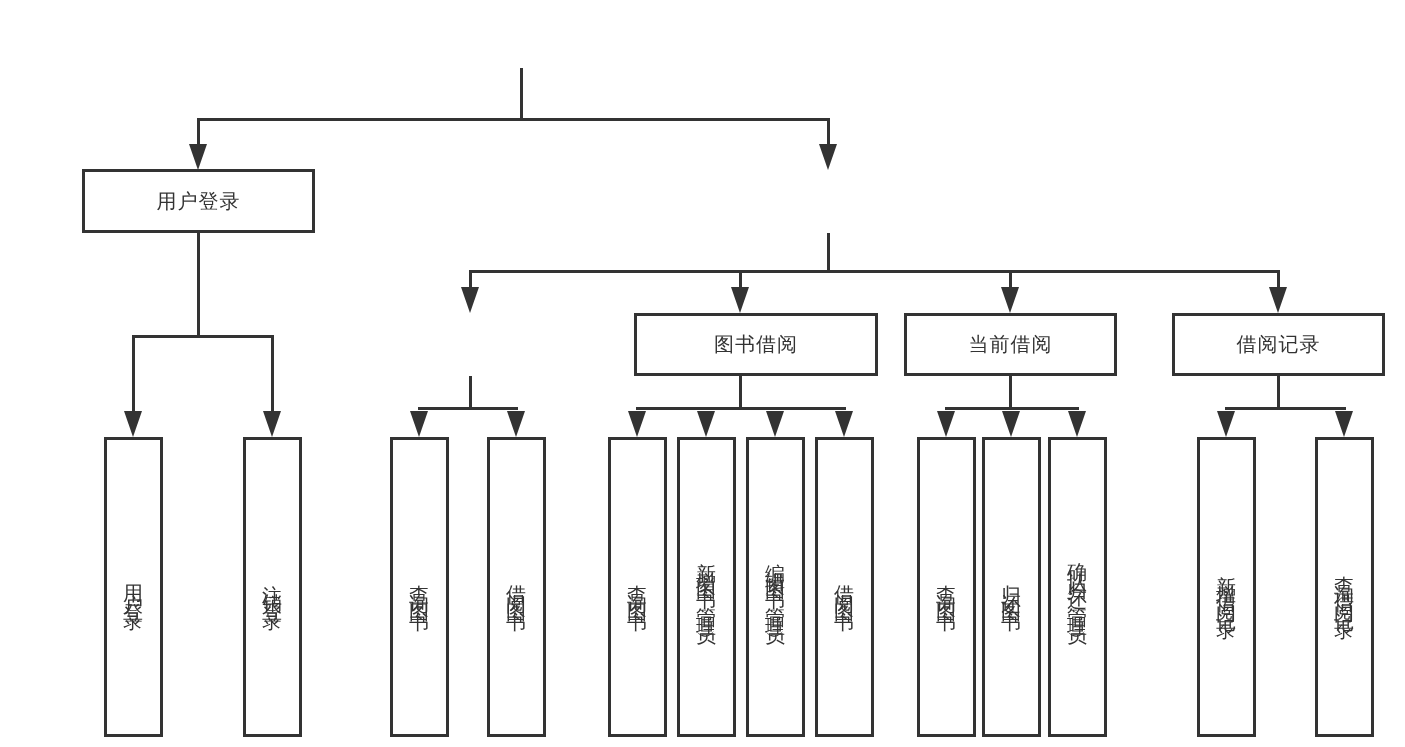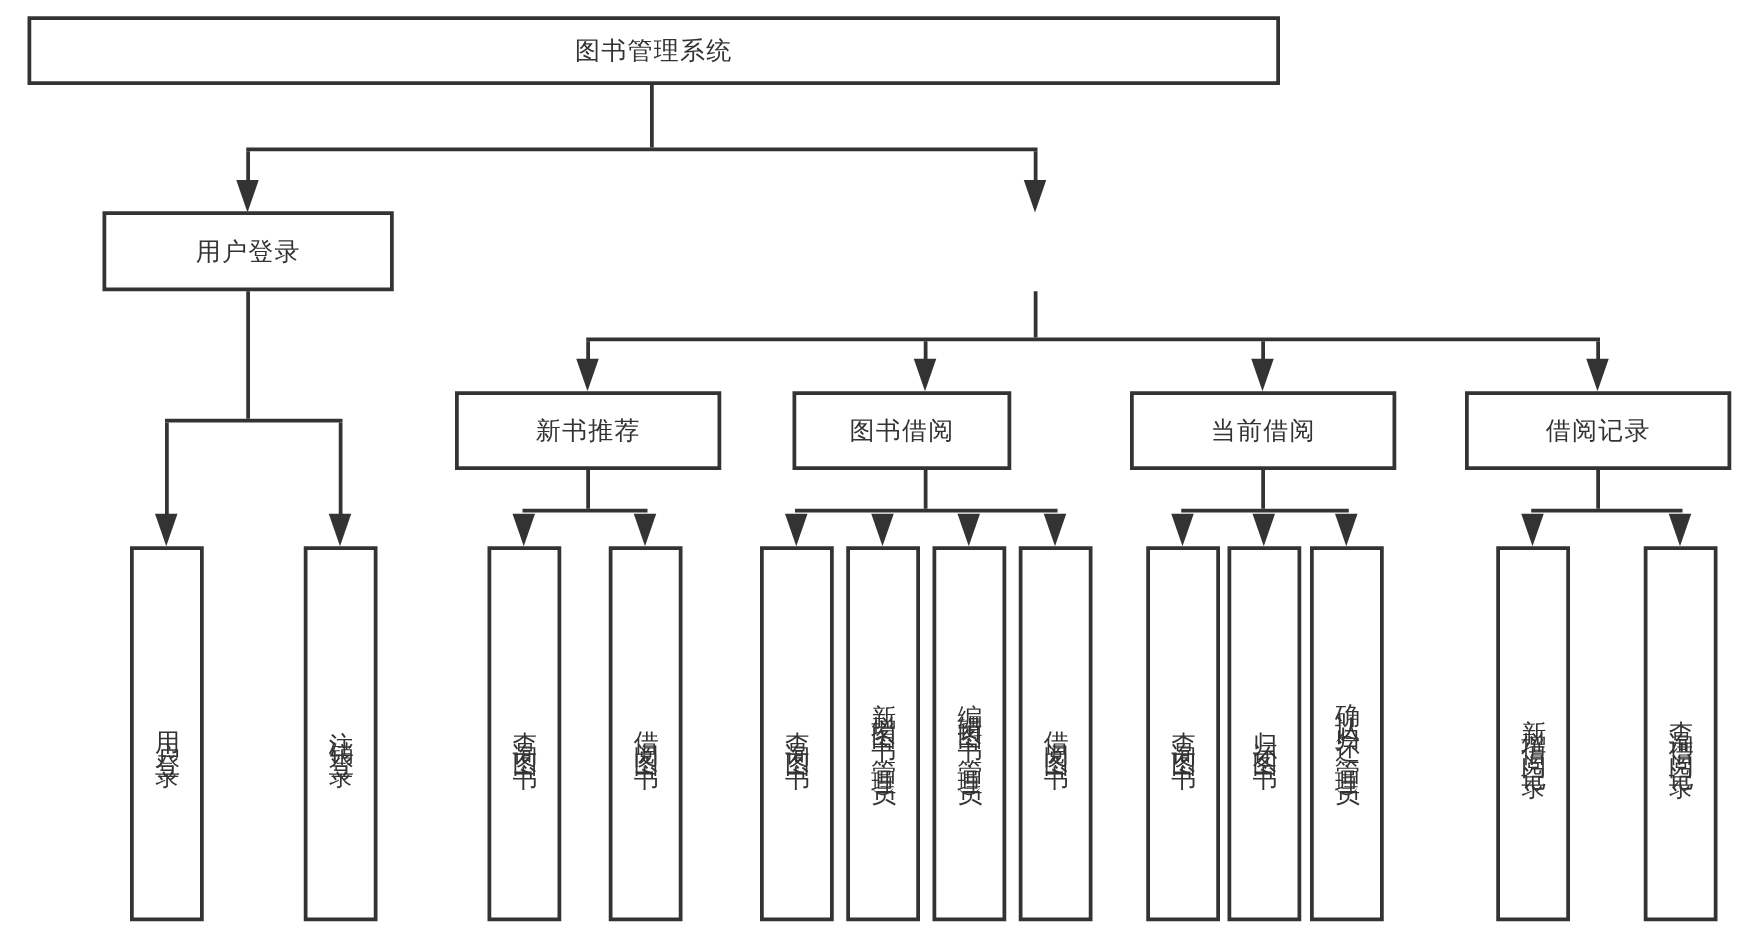--- a/index.html
+++ b/index.html
@@ -54,23 +54,20 @@
     color:var(--wm);
     letter-spacing:1px;
     white-space:nowrap;
   }
 </style>
 </head>
 <body>
 
 <div class="stage">
 
-  <div class="box" style="left:22px;top:13px;width:1002px;height:55px;">
-    <span class="htext">图书管理系统</span>
-  </div>
 
   <div class="v" style="left:520px;top:68px;height:50px;"></div>
   <div class="h" style="left:197px;top:118px;width:633px;"></div>
   <div class="v" style="left:197px;top:121px;height:25px;"></div>
   <div class="a" style="left:189px;top:144px;"></div>
   <div class="v" style="left:827px;top:121px;height:25px;"></div>
   <div class="a" style="left:819px;top:144px;"></div>
 
   <div class="box" style="left:82px;top:169px;width:233px;height:64px;">
     <span class="htext">用户登录</span>
@@ -87,24 +84,21 @@
   <div class="h" style="left:469px;top:270px;width:811px;"></div>
   <div class="v" style="left:469px;top:273px;height:16px;"></div>
   <div class="a" style="left:461px;top:287px;"></div>
   <div class="v" style="left:739px;top:273px;height:16px;"></div>
   <div class="a" style="left:731px;top:287px;"></div>
   <div class="v" style="left:1009px;top:273px;height:16px;"></div>
   <div class="a" style="left:1001px;top:287px;"></div>
   <div class="v" style="left:1277px;top:273px;height:16px;"></div>
   <div class="a" style="left:1269px;top:287px;"></div>
 
-  <div class="box" style="left:364px;top:313px;width:213px;height:63px;">
-    <span class="htext">新书推荐</span>
-  </div>
-  <div class="box" style="left:634px;top:313px;width:175px;height:63px;">
+  <div class="box" style="left:634px;top:313px;width:244px;height:63px;">
     <span class="htext">图书借阅</span>
   </div>
   <div class="box" style="left:1172px;top:313px;width:213px;height:63px;">
     <span class="htext">借阅记录</span>
   </div>
   <div class="box" style="left:904px;top:313px;width:213px;height:63px;">
     <span class="htext">当前借阅</span>
   </div>
 
   <div class="v" style="left:469px;top:376px;height:31px;"></div>

